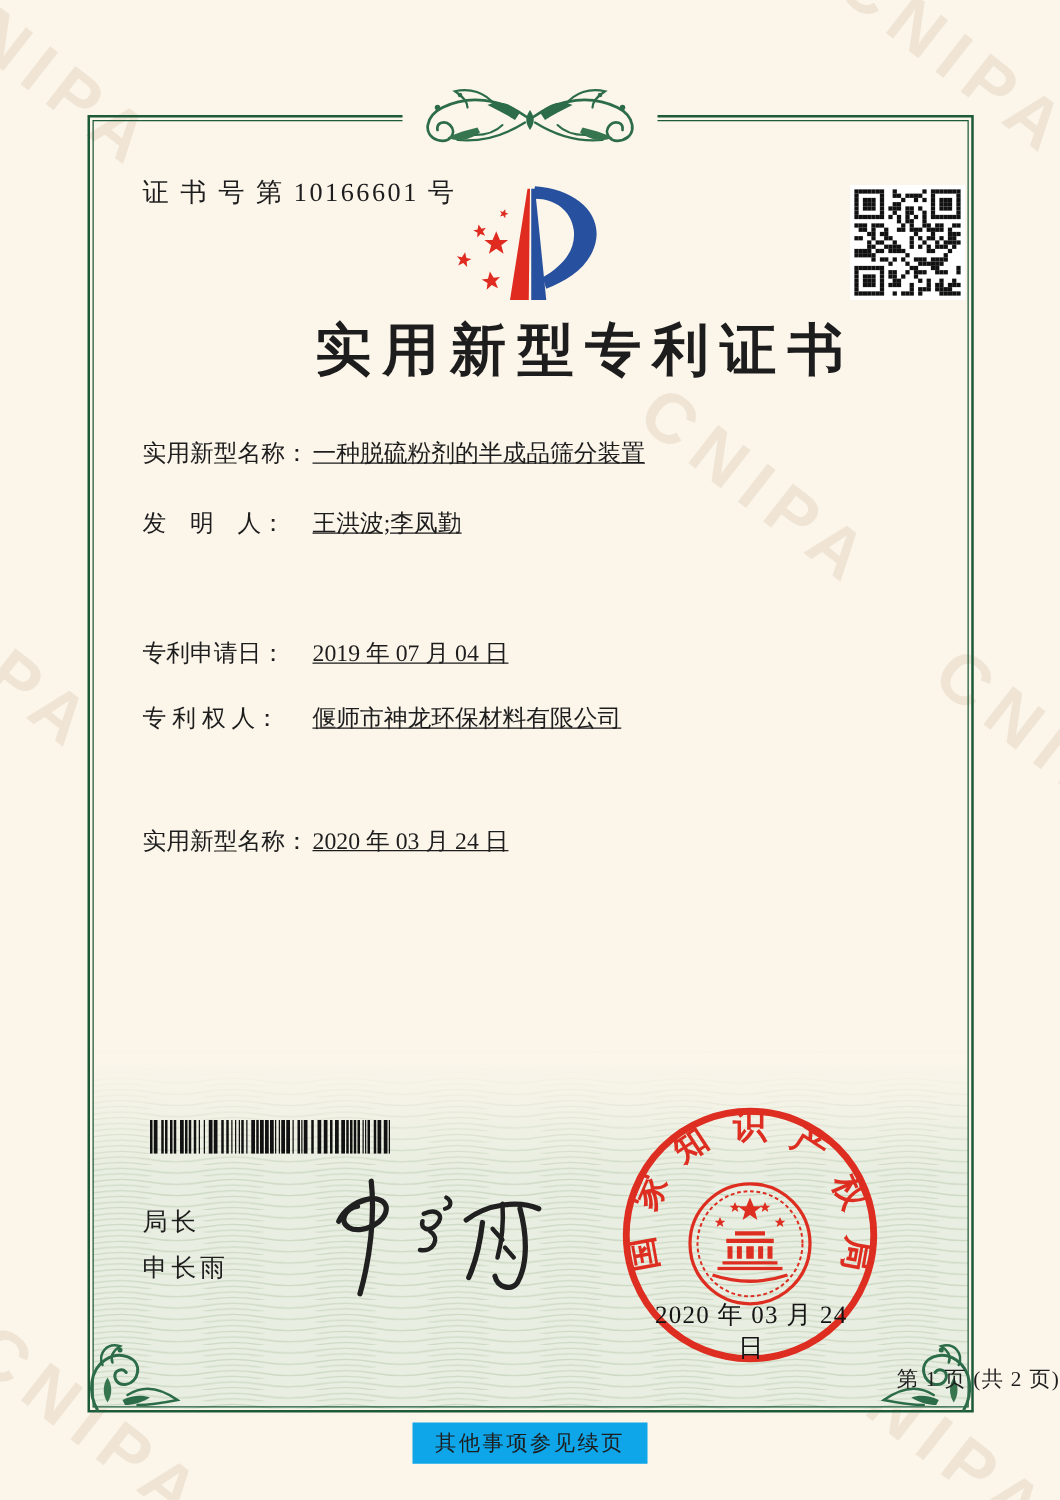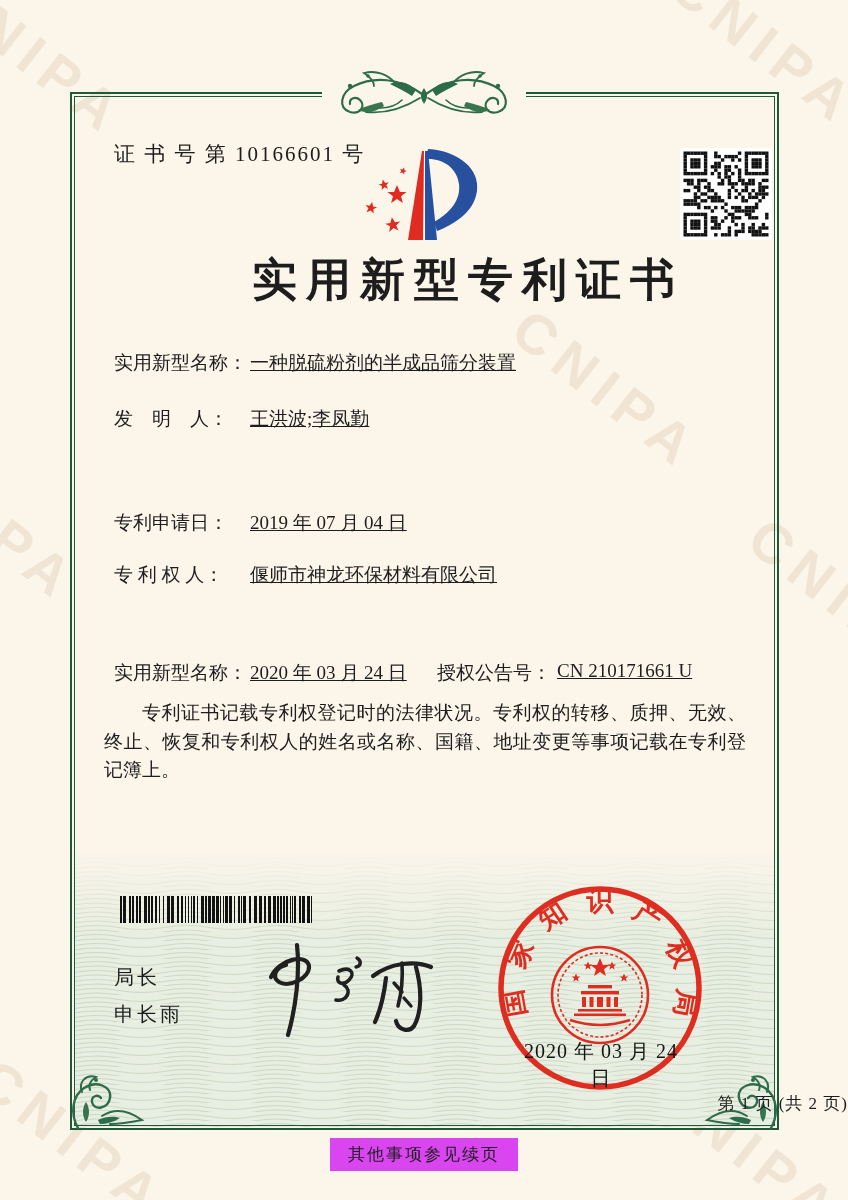--- a/index.html
+++ b/index.html
@@ -61,21 +61,21 @@
   .seal-date{
     position:absolute;left:511px;top:1038px;width:180px;text-align:center;
     font-size:20px;color:#141414;z-index:7;letter-spacing:1px;
   }
   .page-indicator{
     position:absolute;left:0;top:1092px;width:100%;text-align:right;
     font-size:17px;letter-spacing:1px;z-index:5;
   }
   .continuation{
     position:absolute;left:50%;top:1138px;transform:translateX(-50%);
-    background:#d946ef;padding:5px 18px;font-size:17px;letter-spacing:2px;z-index:5;
+    background:#0ea5e9;padding:5px 18px;font-size:17px;letter-spacing:2px;z-index:5;
   }
   .green-stroke{stroke:#2d6c48;fill:none;stroke-linecap:round;}
 </style>
 </head>
 <body>
 
 <div class="page">
 
   <div class="wm" style="left:-34px;top:-38px;">CNIPA</div>
   <div class="wm" style="left:698px;top:-48px;">CNIPA</div>
@@ -460,27 +460,23 @@
     <span class="f-label">发　明　人：</span><span class="f-value">王洪波;李凤勤</span>
   </div>
   <div class="field-row" style="top:510px">
     <span class="f-label">专利申请日：</span><span class="f-value">2019 年 07 月 04 日</span>
   </div>
   <div class="field-row" style="top:562px">
     <span class="f-label">专 利 权 人：</span><span class="f-value">偃师市神龙环保材料有限公司</span>
   </div>
   <div class="field-row" style="top:660px">
     <span class="f-label">实用新型名称：</span><span class="f-value">2020 年 03 月 24 日</span>
-    <span class="grant-pair2">
-      <span class="f-label">授权公告号：</span><span class="f-value">CN 210171661 U</span>
-    </span>
   </div>
 
   <div class="body-text">
-    <p>专利证书记载专利权登记时的法律状况。专利权的转移、质押、无效、终止、恢复和专利权人的姓名或名称、国籍、地址变更等事项记载在专利登记簿上。</p>
   </div>
 
   <svg class="barcode" id="barcode-svg" viewBox="0 0 196 27" preserveAspectRatio="none">
       <rect x="0" y="0" width="2" height="27" fill="#111"></rect>
       <rect x="3" y="0" width="3" height="27" fill="#111"></rect>
       <rect x="9" y="0" width="2" height="27" fill="#111"></rect>
       <rect x="12" y="0" width="2" height="27" fill="#111"></rect>
       <rect x="16" y="0" width="2" height="27" fill="#111"></rect>
       <rect x="19" y="0" width="2" height="27" fill="#111"></rect>
       <rect x="24" y="0" width="3" height="27" fill="#111"></rect>

